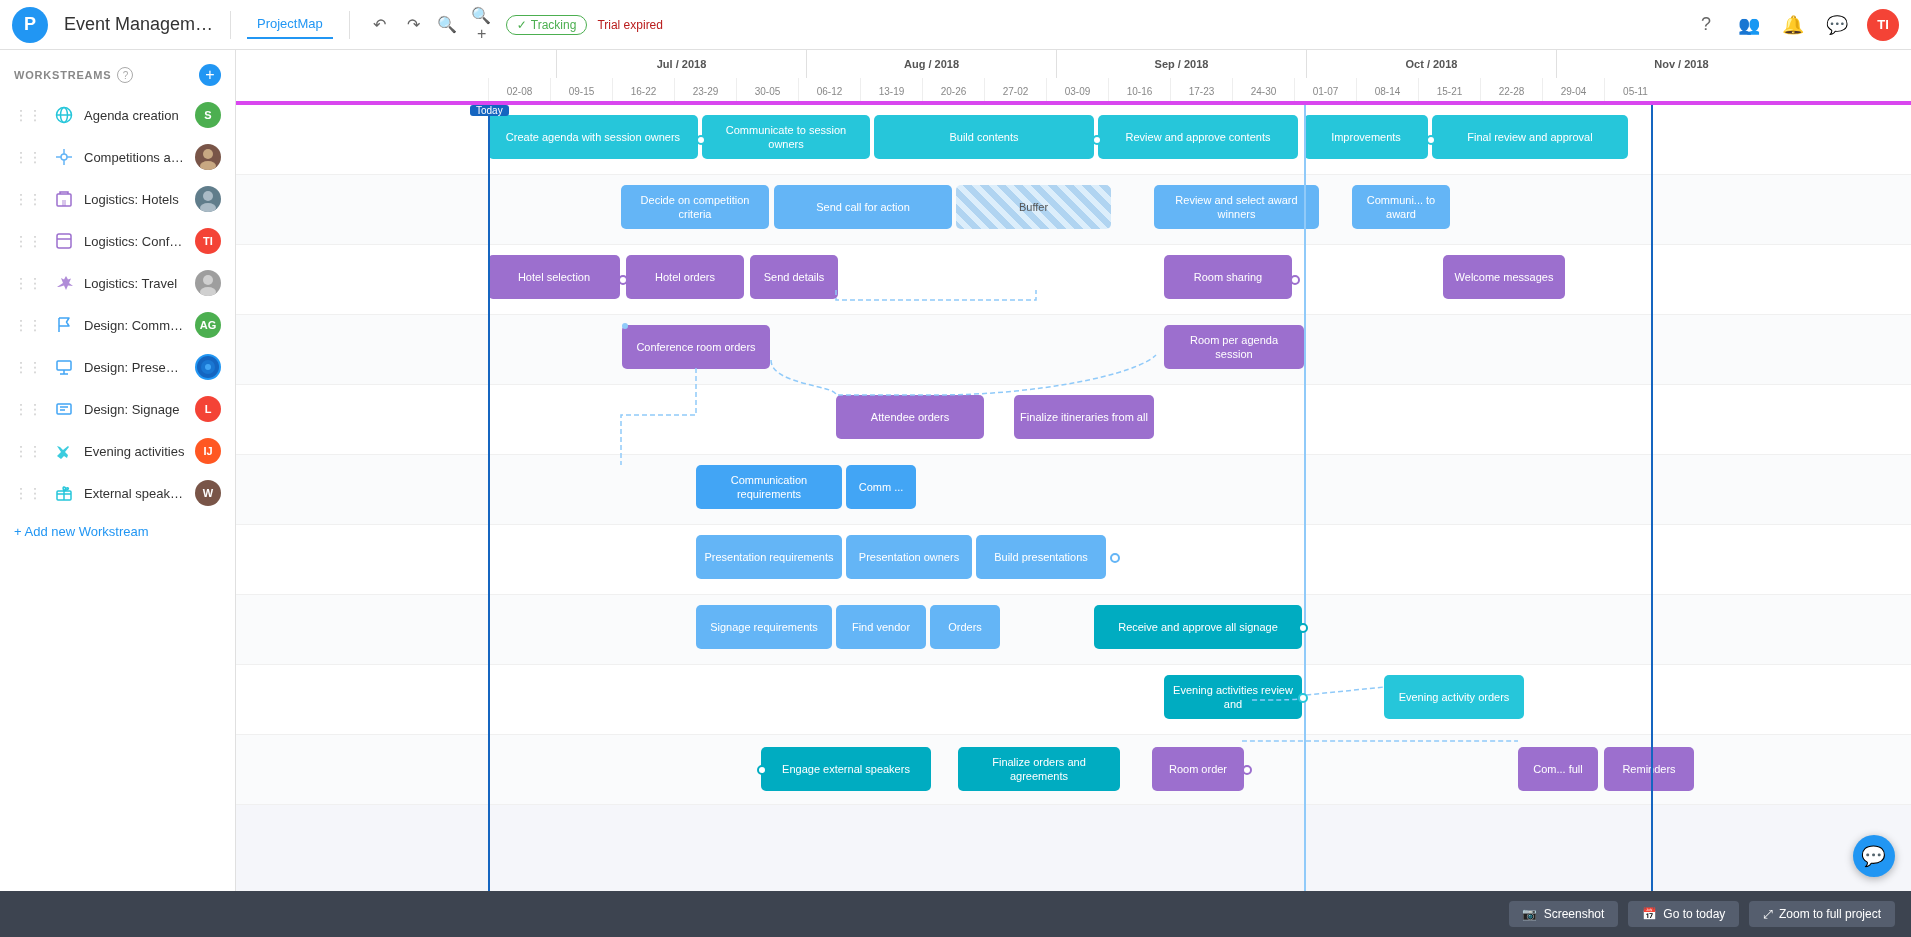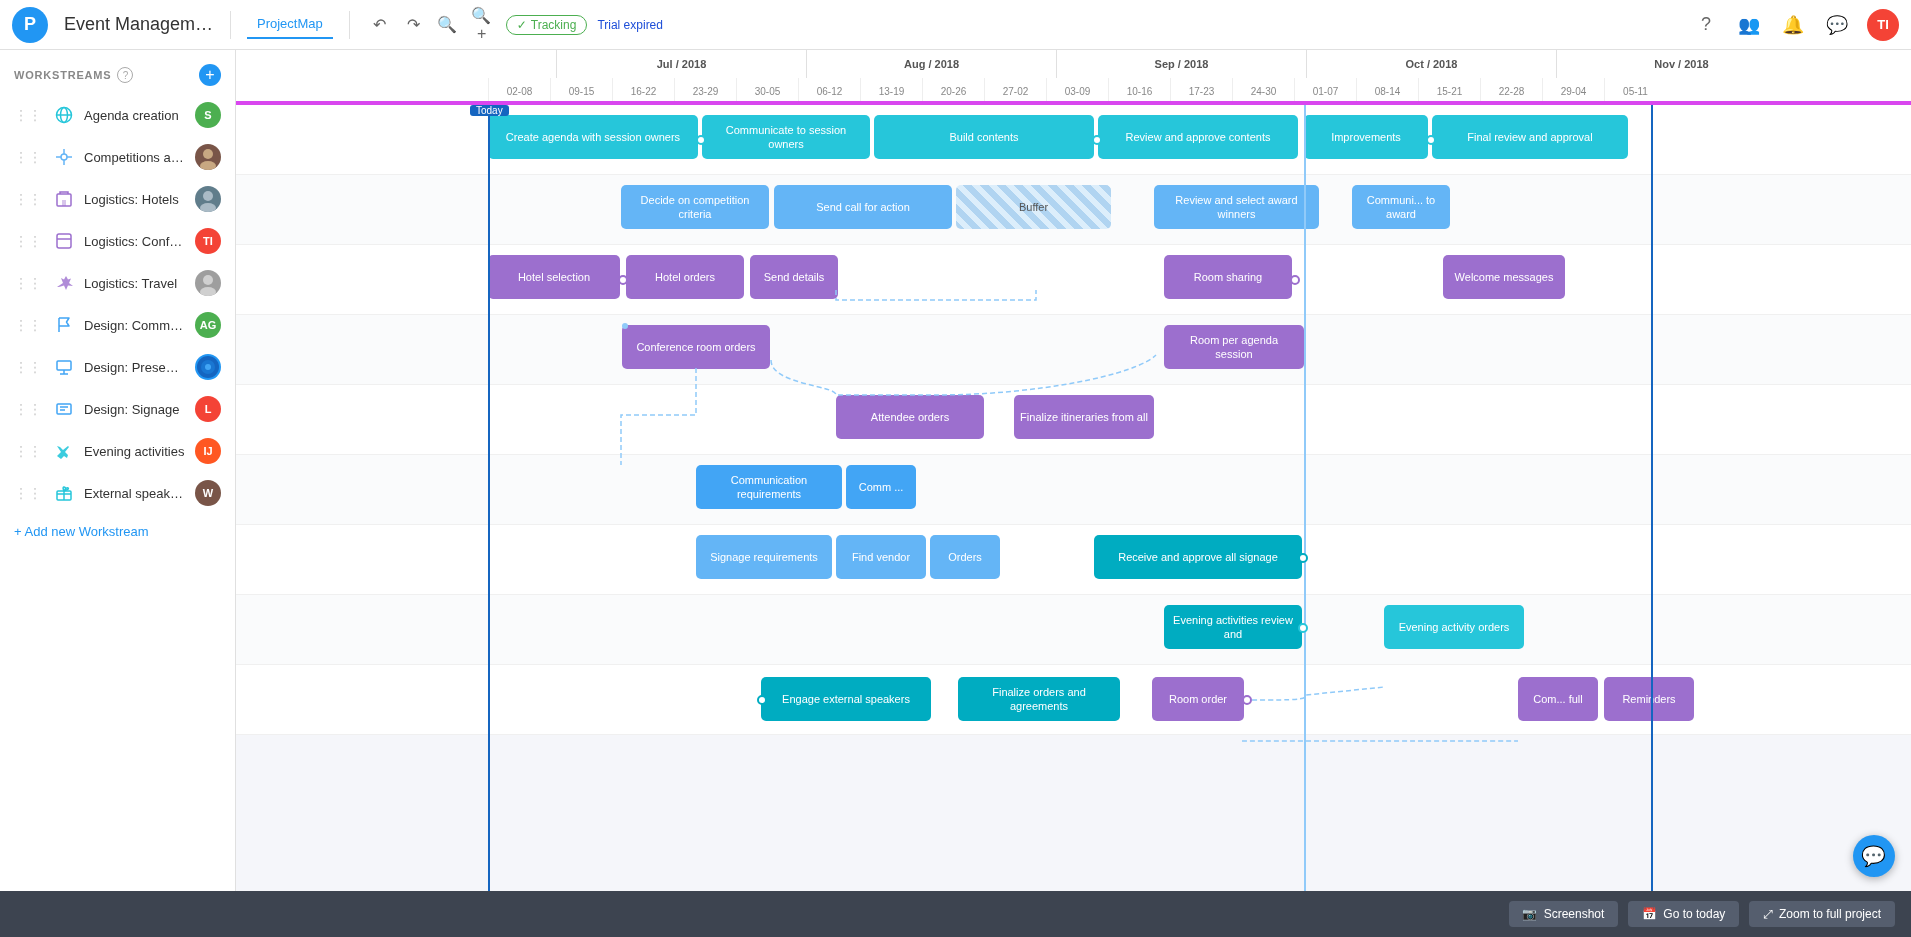--- a/index.html
+++ b/index.html
@@ -12,21 +12,21 @@
       padding: 0 12px; gap: 10px; position: relative; z-index: 10;
     }
     .topbar-logo { width: 36px; height: 36px; background: #2196f3; border-radius: 50%; display: flex; align-items: center; justify-content: center; color: white; font-weight: bold; font-size: 18px; flex-shrink: 0; }
     .topbar-title { font-size: 18px; color: #333; font-weight: 500; margin-left: 6px; max-width: 150px; overflow: hidden; text-overflow: ellipsis; white-space: nowrap; }
     .topbar-divider { width: 1px; height: 28px; background: #e0e0e0; margin: 0 6px; }
     .topbar-tab { font-size: 13px; color: #555; padding: 6px 10px; cursor: pointer; border-bottom: 2px solid transparent; }
     .topbar-tab.active { color: #2196f3; border-bottom: 2px solid #2196f3; }
     .topbar-actions { display: flex; gap: 6px; align-items: center; }
     .topbar-btn { width: 28px; height: 28px; border: none; background: none; cursor: pointer; display: flex; align-items: center; justify-content: center; color: #666; font-size: 16px; border-radius: 4px; }
     .tracking-badge { display: flex; align-items: center; gap: 4px; font-size: 12px; color: #4caf50; border: 1px solid #4caf50; border-radius: 12px; padding: 2px 10px; }
-    .trial-badge { font-size: 12px; color: #1d4ed8; }
+    .trial-badge { font-size: 12px; color: #b91c1c; }
     .topbar-right { margin-left: auto; display: flex; align-items: center; gap: 14px; }
     .topbar-icon-btn { width: 30px; height: 30px; border: none; background: none; cursor: pointer; color: #666; font-size: 18px; display: flex; align-items: center; justify-content: center; }
     .avatar-ti { width: 32px; height: 32px; background: #f44336; border-radius: 50%; color: white; font-size: 13px; font-weight: bold; display: flex; align-items: center; justify-content: center; cursor: pointer; }
 
     
     .main-layout { display: flex; height: calc(937px - 50px); }
 
     
     .sidebar { width: 236px; background: #fff; border-right: 1px solid #e0e0e0; display: flex; flex-direction: column; flex-shrink: 0; overflow-y: auto; }
     .sidebar-header { display: flex; align-items: center; padding: 14px 14px 8px; gap: 6px; }
@@ -343,20 +343,26 @@
       <div class="gantt-row">
         <div class="task task-purple" style="left:600px; top:10px; width:148px; height:44px;">Attendee orders</div>
         <div class="task task-purple" style="left:778px; top:10px; width:140px; height:44px;">Finalize itineraries from all</div>
       </div>
 
       <div class="gantt-row">
         <div class="task task-blue-dark" style="left:460px; top:10px; width:146px; height:44px;">Communication requirements</div>
         <div class="task task-blue-dark" style="left:610px; top:10px; width:70px; height:44px;">Comm ...</div>
       </div>
 
+      <div class="gantt-row">
+        <div class="task task-blue" style="left:460px; top:10px; width:146px; height:44px;">Presentation requirements</div>
+        <div class="task task-blue" style="left:610px; top:10px; width:126px; height:44px;">Presentation owners</div>
+        <div class="task task-blue" style="left:740px; top:10px; width:130px; height:44px;">Build presentations</div>
+        <div style="position:absolute; left:874px; top:28px; width:10px; height:10px; background:#fff; border:2px solid #64b5f6; border-radius:50%; z-index:6;"></div>
+      </div>
 
       <div class="gantt-row">
         <div class="task task-blue" style="left:460px; top:10px; width:136px; height:44px;">Signage requirements</div>
         <div class="task task-blue" style="left:600px; top:10px; width:90px; height:44px;">Find vendor</div>
         <div class="task task-blue" style="left:694px; top:10px; width:70px; height:44px;">Orders</div>
         <div class="task task-teal-dark" style="left:858px; top:10px; width:208px; height:44px;">Receive and approve all signage</div>
         <div style="position:absolute; left:1062px; top:28px; width:10px; height:10px; background:#fff; border:2px solid #00acc1; border-radius:50%; z-index:6;"></div>
       </div>
 
       <div class="gantt-row">

